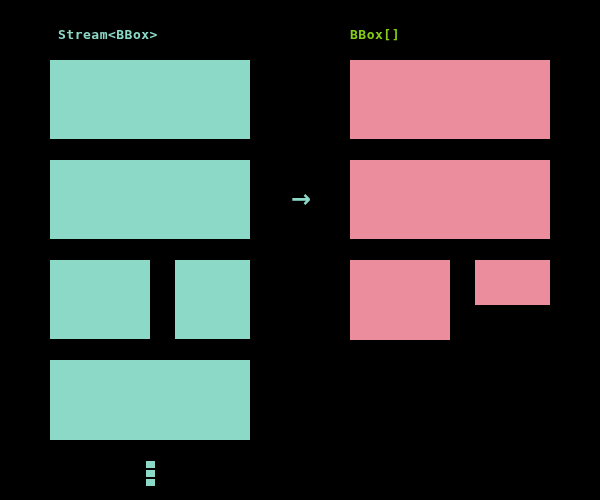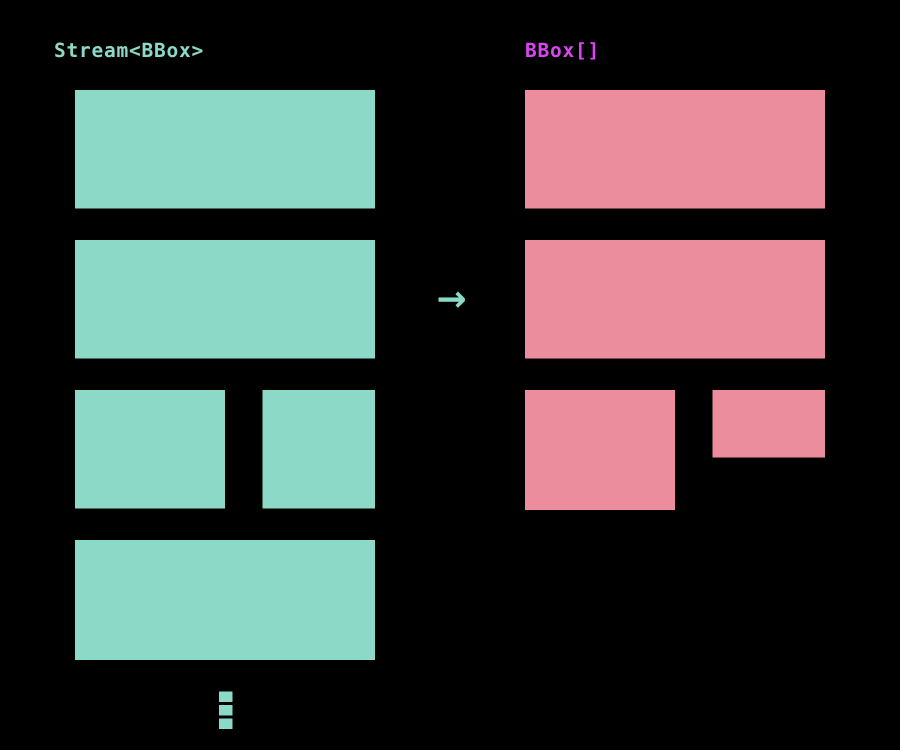--- a/index.html
+++ b/index.html
@@ -21,21 +21,21 @@
   .col-label {
     position: absolute;
     font-family: "DejaVu Sans Mono", monospace;
     font-size: 13px;
     font-weight: bold;
     letter-spacing: 0.5px;
     white-space: pre;
     line-height: 1;
   }
   #label-left {
-    left: 36px;
+    left: 58px;
     top: 28px;
     color: #8CD9C8;
   }
   #label-right {
     left: 350px;
     top: 28px;
     color: #EC8D9E;
   }
   .block {
     position: absolute;
@@ -74,21 +74,21 @@
     background: #8CD9C8;
   }
 </style>
 </head>
 <body>
 
 <div id="canvas" style="background: rgb(0, 0, 0);">
 
   <div class="col-label" id="label-left" style="color: rgb(140, 217, 200);">Stream&lt;BBox&gt;</div>
 
-  <div class="col-label" id="label-right" style="color: #d946ef;">BBox[]</div>
+  <div class="col-label" id="label-right" style="color: #84cc16;">BBox[]</div>
 
   <div id="left-blocks">
       <div class="block block-teal" style="left: 50px; top: 60px; width: 200px; height: 79px;"></div>
       <div class="block block-teal" style="left: 50px; top: 160px; width: 200px; height: 79px;"></div>
       <div class="block block-teal" style="left: 50px; top: 260px; width: 100px; height: 79px;"></div>
       <div class="block block-teal" style="left: 175px; top: 260px; width: 75px; height: 79px;"></div>
       <div class="block block-teal" style="left: 50px; top: 360px; width: 200px; height: 80px;"></div>
     </div>
 
   <div id="right-blocks">

